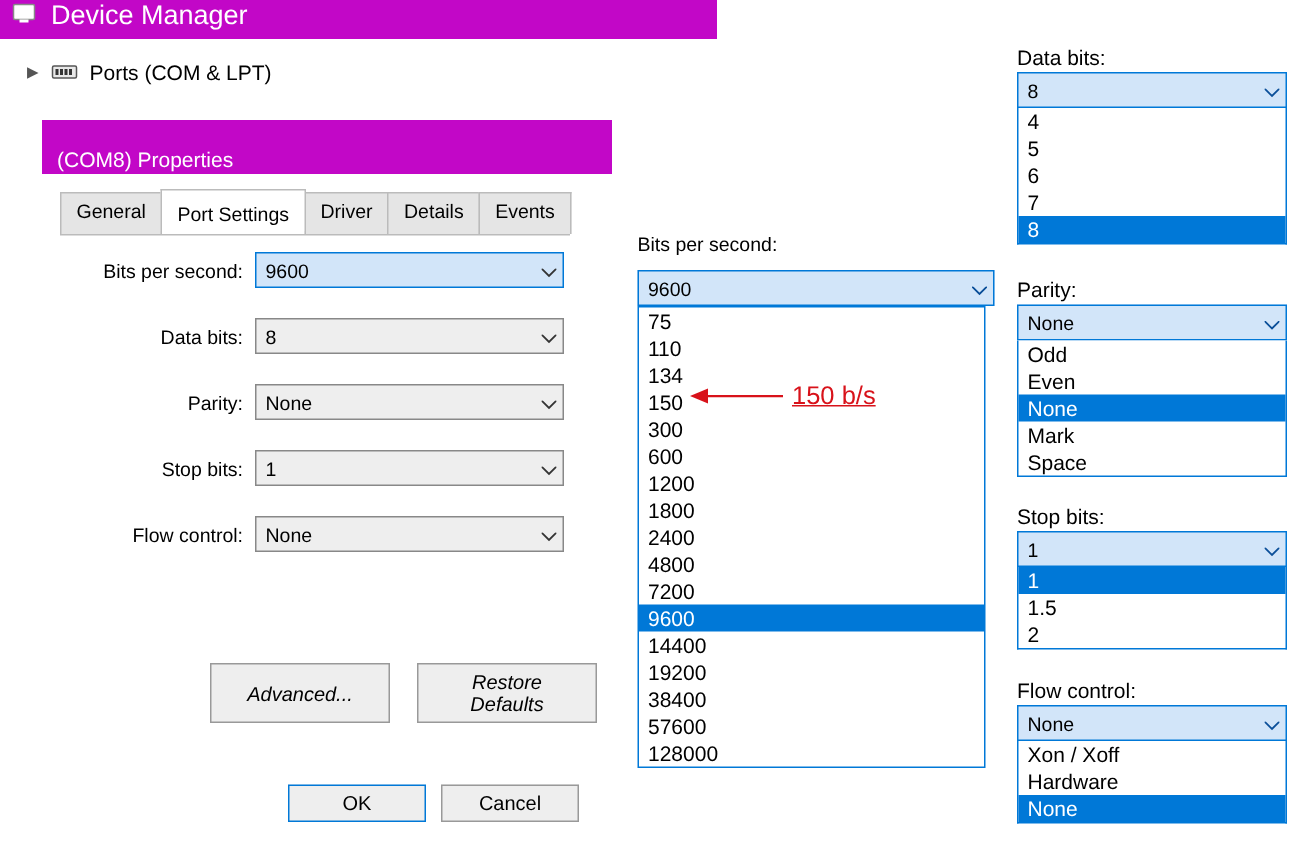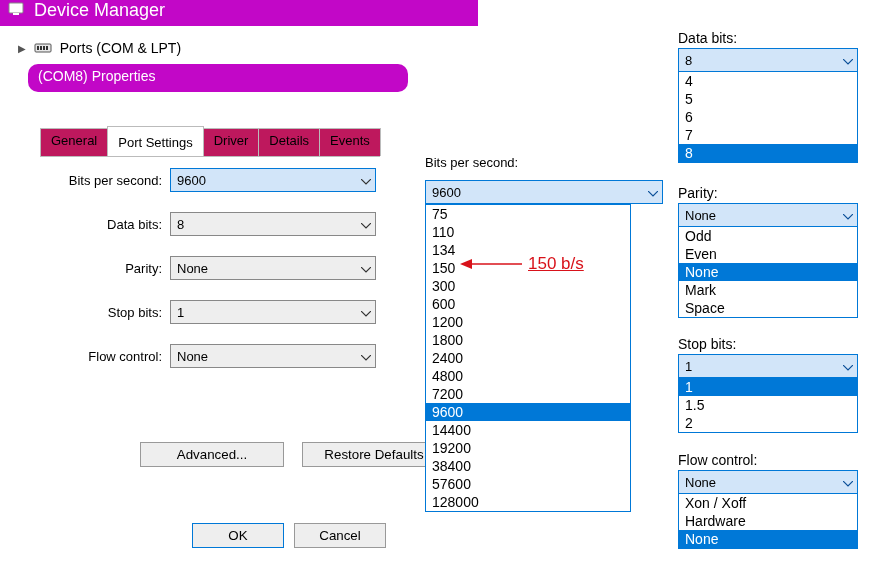--- a/index.html
+++ b/index.html
@@ -33,38 +33,37 @@
     position: absolute;
     left: 18px; top: 40px;
     display: flex; align-items: center;
     font-size: 14px;
   }
   .tree-row .chev { color: #555; margin-right: 8px; font-size: 10px; }
   .tree-row .port-icon { width: 18px; height: 16px; margin-right: 8px; }
   
   .prop-title {
     position: absolute;
-    left: 28px; top: 64px;
+    left: 28px; top: 80px;
     width: 380px; height: 28px;
     background: #c207c7;
     color: #fff;
-    padding: 4px 10px;
-    font-size: 14px;
-    border-radius: 10px;
+    padding: 18px 10px;
+    font-size: 14px;
   }
   .tabs {
     position: absolute;
     left: 40px; top: 128px;
     display: flex;
     border-bottom: 1px solid #bbb;
   }
   .tab {
     border: 1px solid #bbb;
     border-bottom: none;
-    background: #be185d;
+    background: #e5e5e5;
     padding: 4px 10px;
     font-size: 13px;
     margin-right: -1px;
     color: #000;
   }
   .tab.active {
     background: #fff;
     position: relative;
     top: -2px;
     padding-top: 8px;
@@ -105,21 +104,21 @@
     border: 1px solid #999;
     background: #eee;
     padding: 4px 16px;
     cursor: pointer;
   }
   .btn-row {
     position: absolute;
     left: 140px; top: 442px;
     display: flex;
   }
-  .btn-row .btn { width: 144px; }
+  .btn-row .btn { width: 120px; font-style: italic; }
   .dialog-btns {
     position: absolute;
     left: 182px; top: 523px;
     display: flex;
   }
   .dialog-btns .btn { width: 92px; margin-left: 10px; }
   .dialog-btns .btn.primary { border: 1.5px solid #0078d7; }
 
   
   .bps-label {
@@ -128,21 +127,21 @@
   .bps-combo {
     position: absolute; left: 425px; top: 180px;
     width: 238px; height: 24px;
     border: 1px solid #0078d7;
     background: #d2e5f9;
     display: flex; align-items: center; justify-content: space-between;
     padding: 0 4px 0 6px;
   }
   .bps-list {
     position: absolute; left: 425px; top: 204px;
-    width: 206px;
+    width: 232px;
     border: 1px solid #0078d7;
     background: #fff;
     font-size: 14px;
     line-height: 18px;
   }
   .bps-list .opt {
     padding: 0 6px;
     white-space: nowrap;
   }
   .bps-list .opt.hl {

